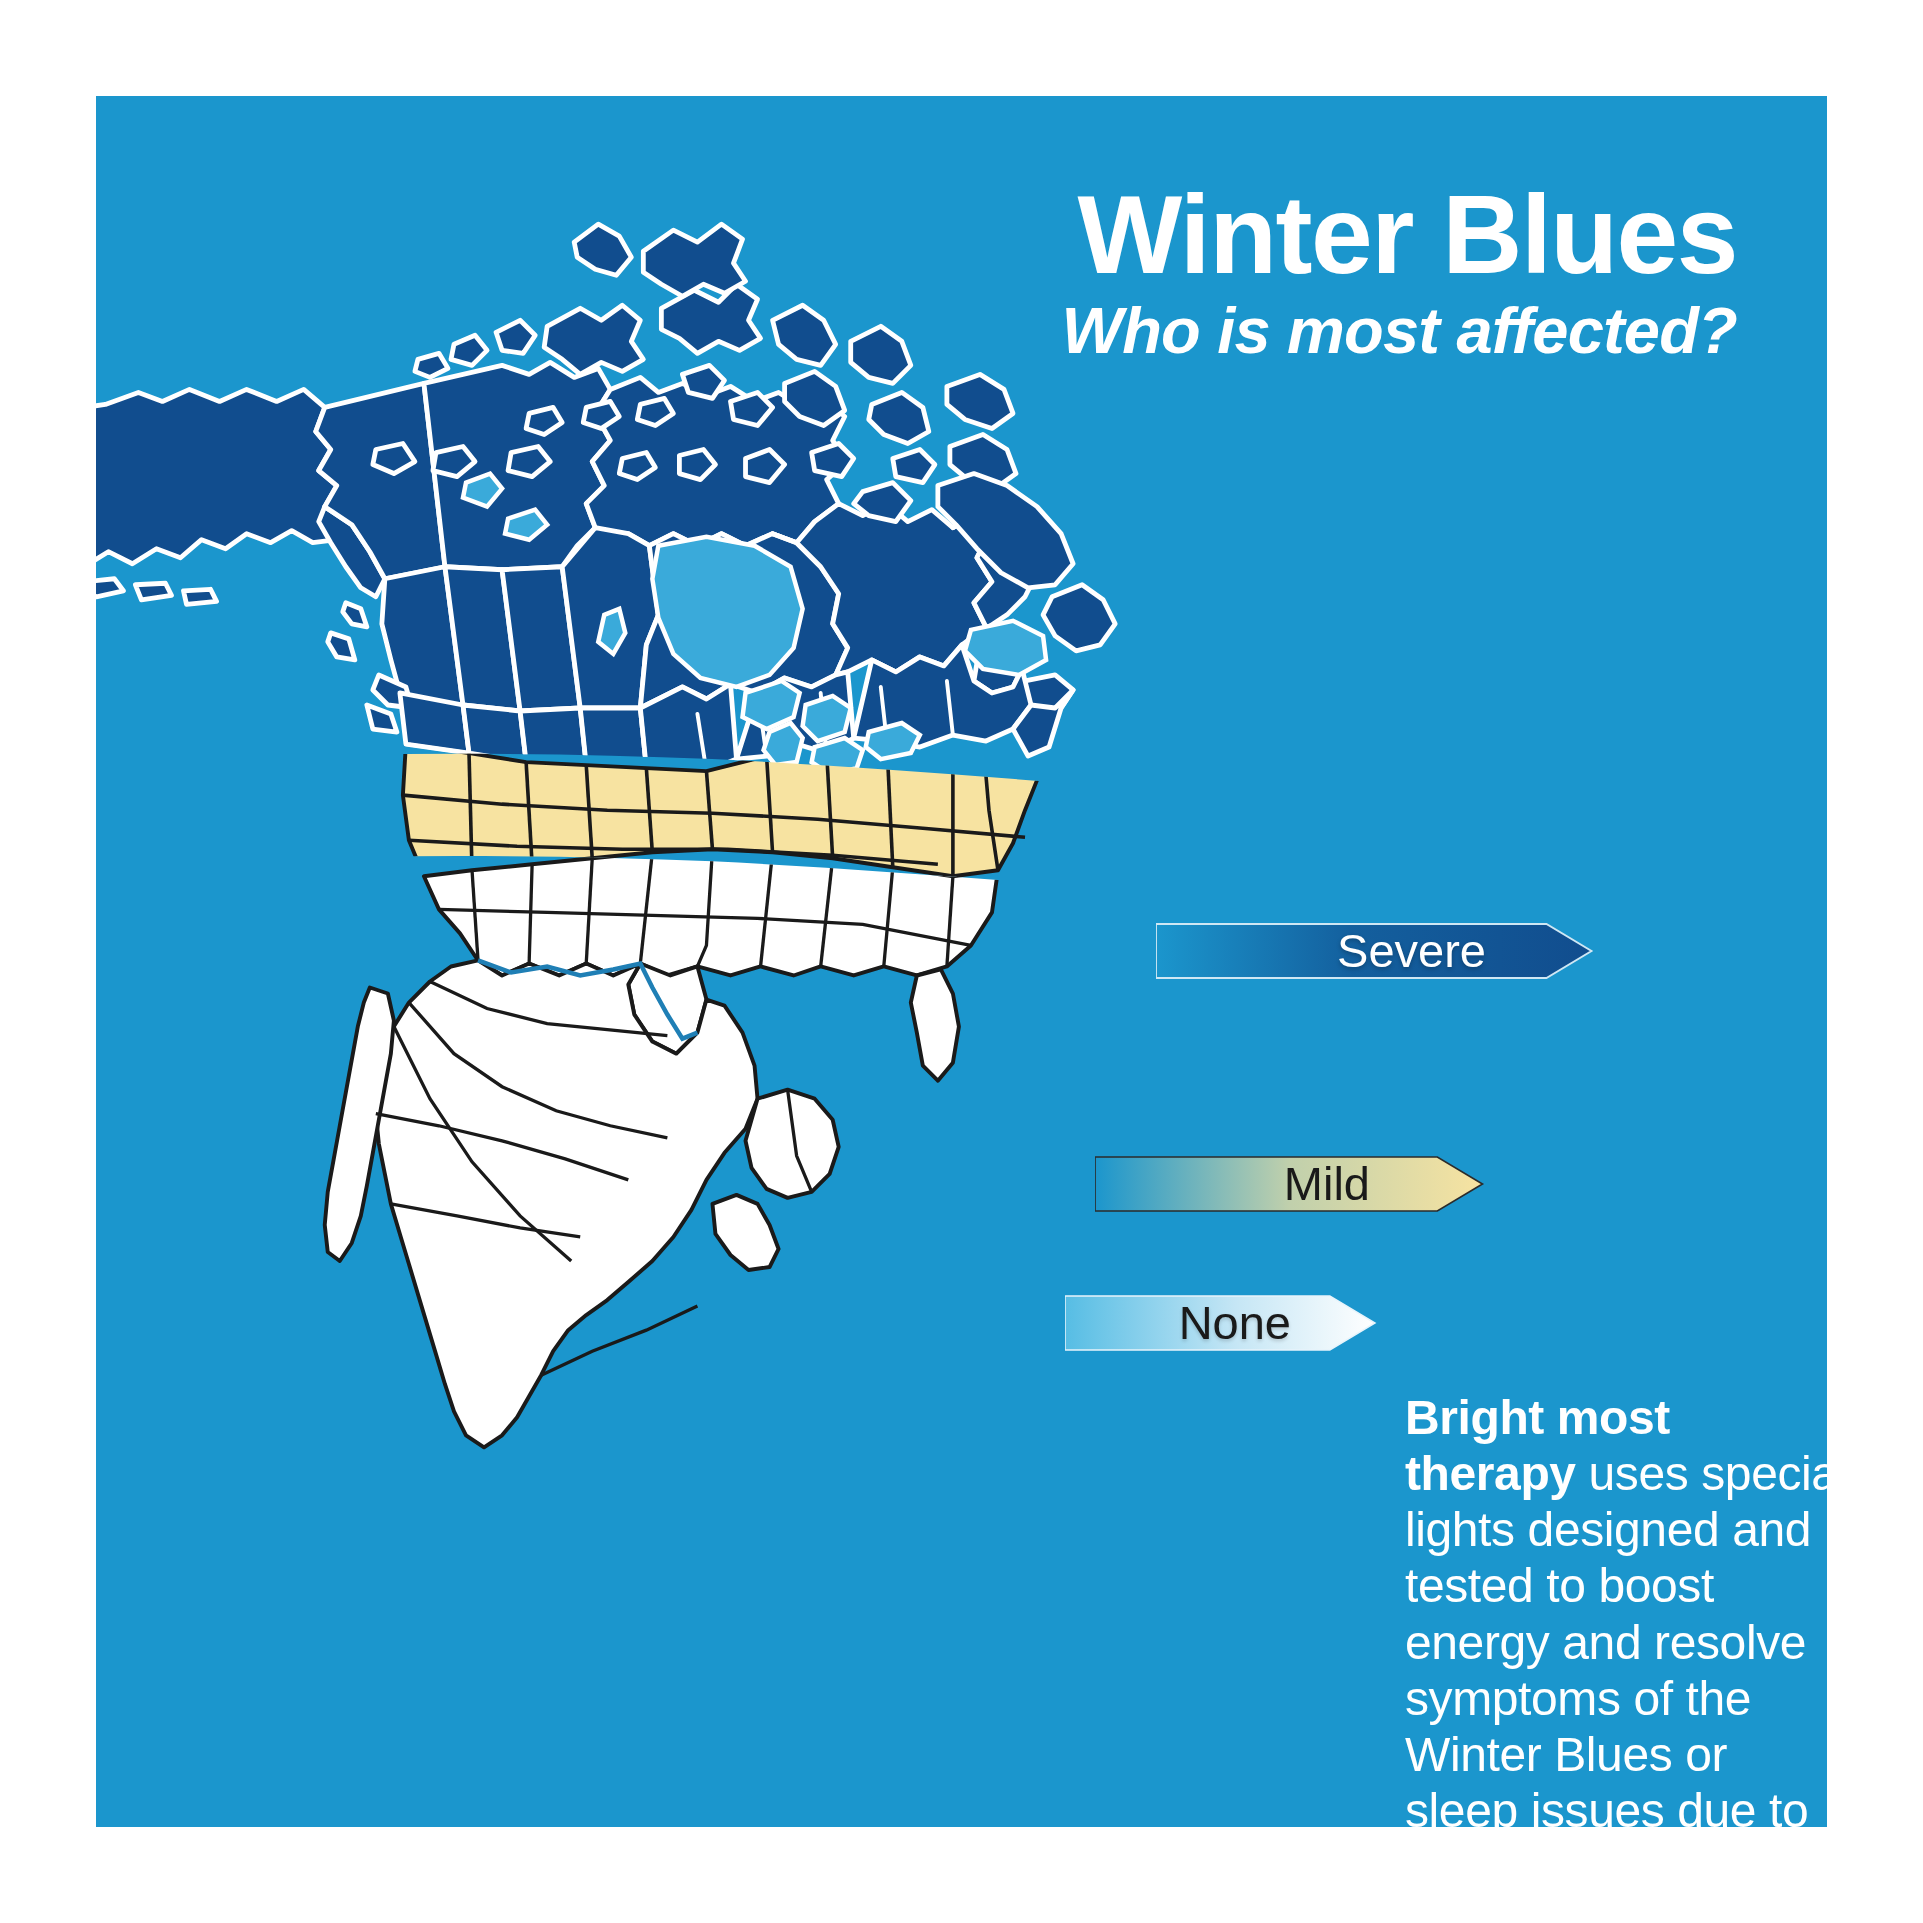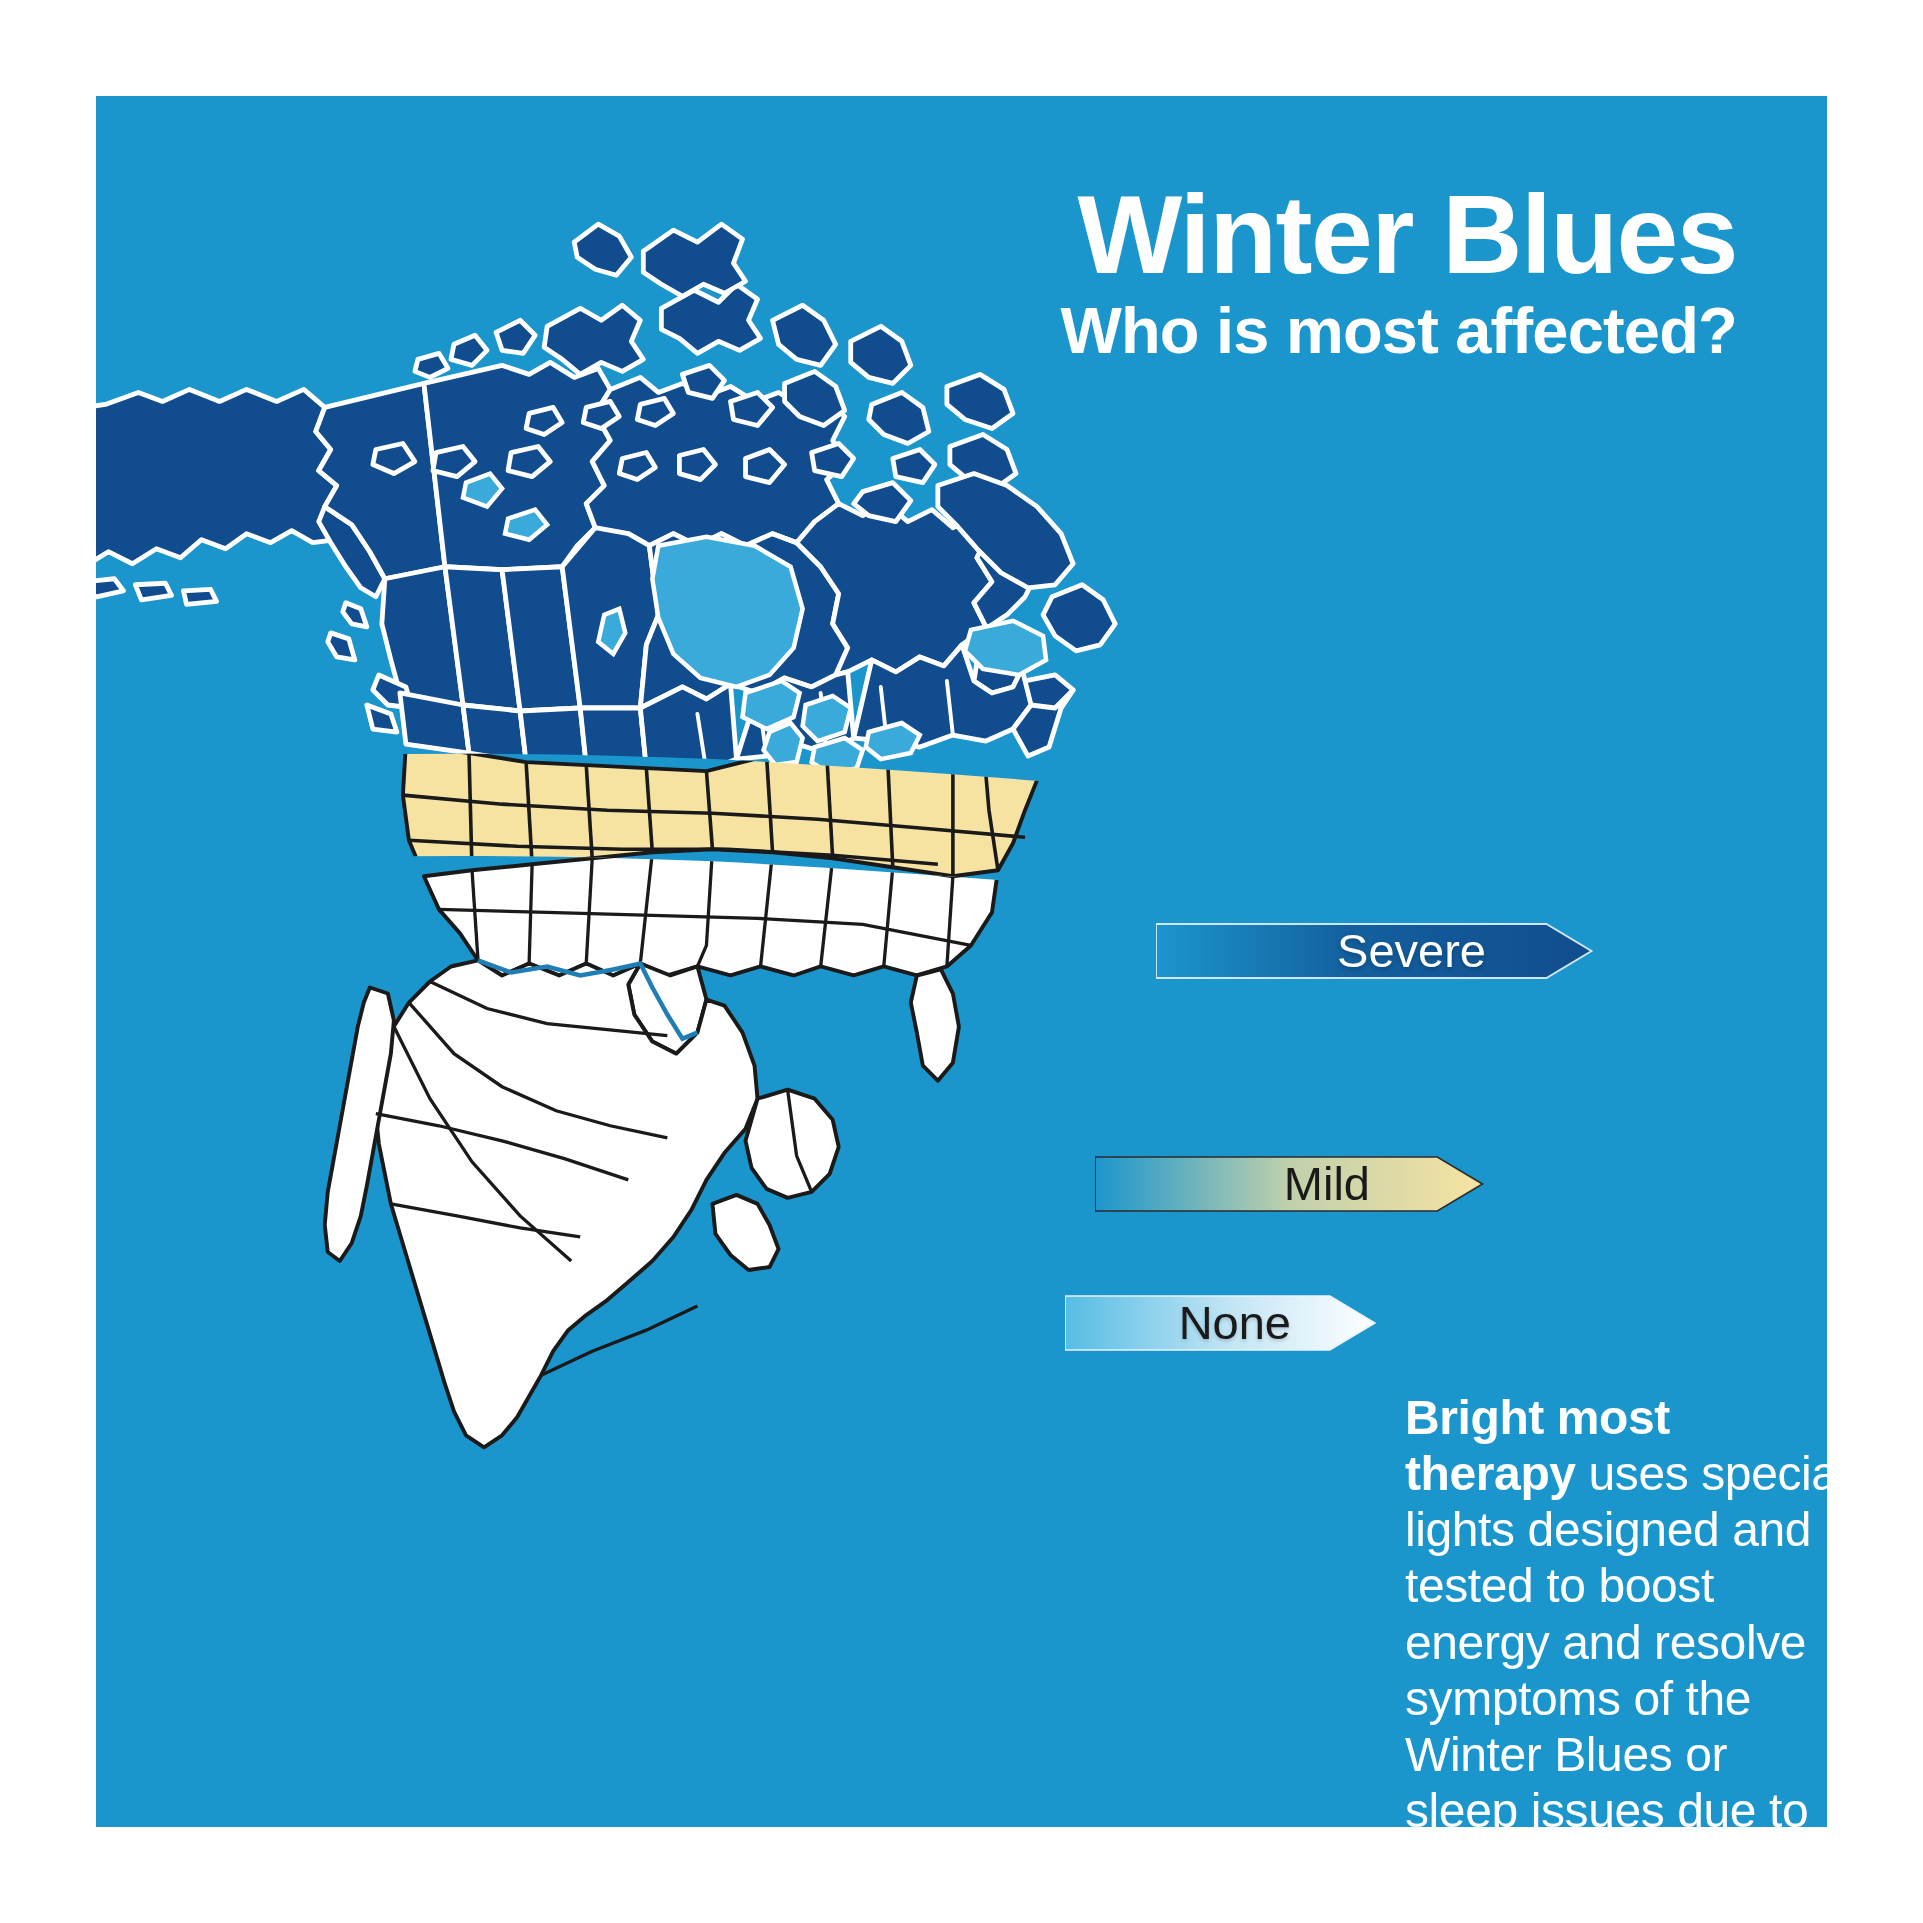--- a/index.html
+++ b/index.html
@@ -5,21 +5,21 @@
   html,body{margin:0;padding:0;background:#ffffff;}
   body{width:1924px;height:1924px;overflow:hidden;font-family:"Liberation Sans",sans-serif;}
   #stage{position:relative;width:1924px;height:1924px;background:#ffffff;}
   #panel{position:absolute;left:96px;top:96px;width:1731px;height:1731px;background:#1b96cd;overflow:hidden;}
 
   
   #titleblock{position:absolute;right:90px;top:83px;text-align:right;}
   #title{font-size:111px;font-weight:bold;color:#ffffff;line-height:1.02;letter-spacing:-1.5px;
          font-family:"Liberation Sans",sans-serif;white-space:nowrap;}
   #subtitle{font-size:65px;font-weight:bold;color:#ffffff;line-height:1.1;letter-spacing:-0.8px;
-            margin-top:3px;white-space:nowrap;}
+            margin-top:3px;white-space:nowrap;font-style:italic;}
 
   
   #mapwrap{position:absolute;left:-45px;top:68px;width:1368px;height:1638px;}
   #mapsvg{width:100%;height:100%;display:block;}
 
   
   .legend{position:absolute;height:72px;}
   .legend svg{position:absolute;left:0;top:0;width:100%;height:100%;}
   .legend .lbl{position:absolute;top:0;height:72px;line-height:72px;font-size:47px;
                font-weight:normal;white-space:nowrap;letter-spacing:0px;text-align:right;}

